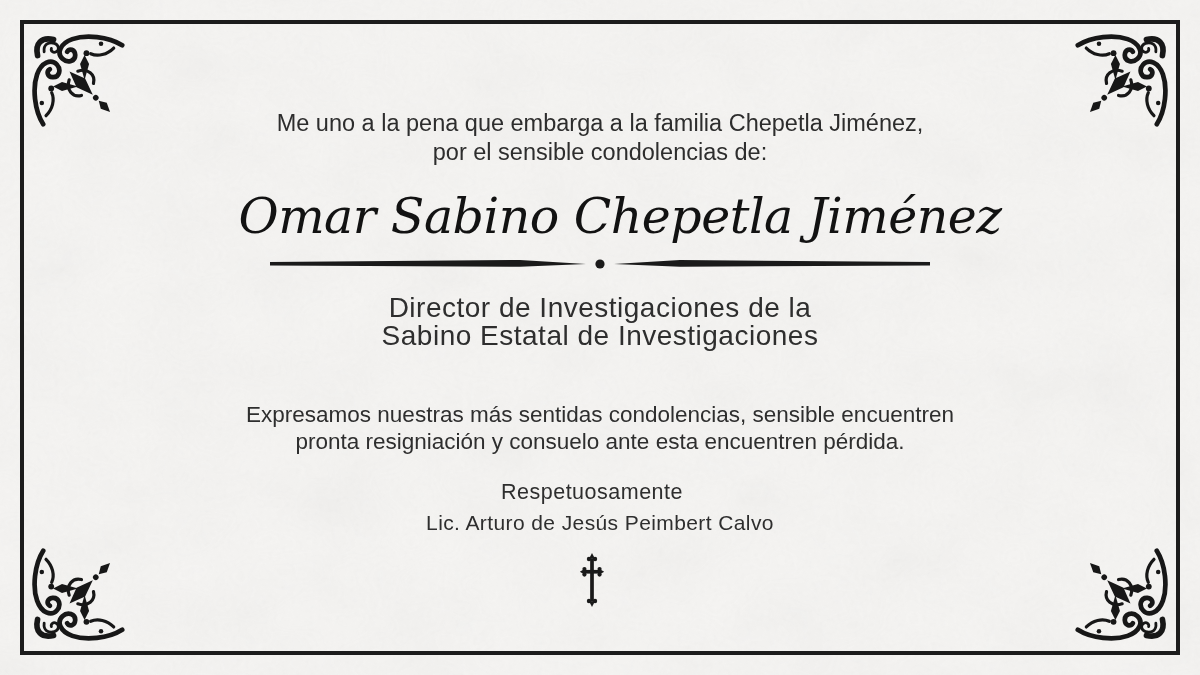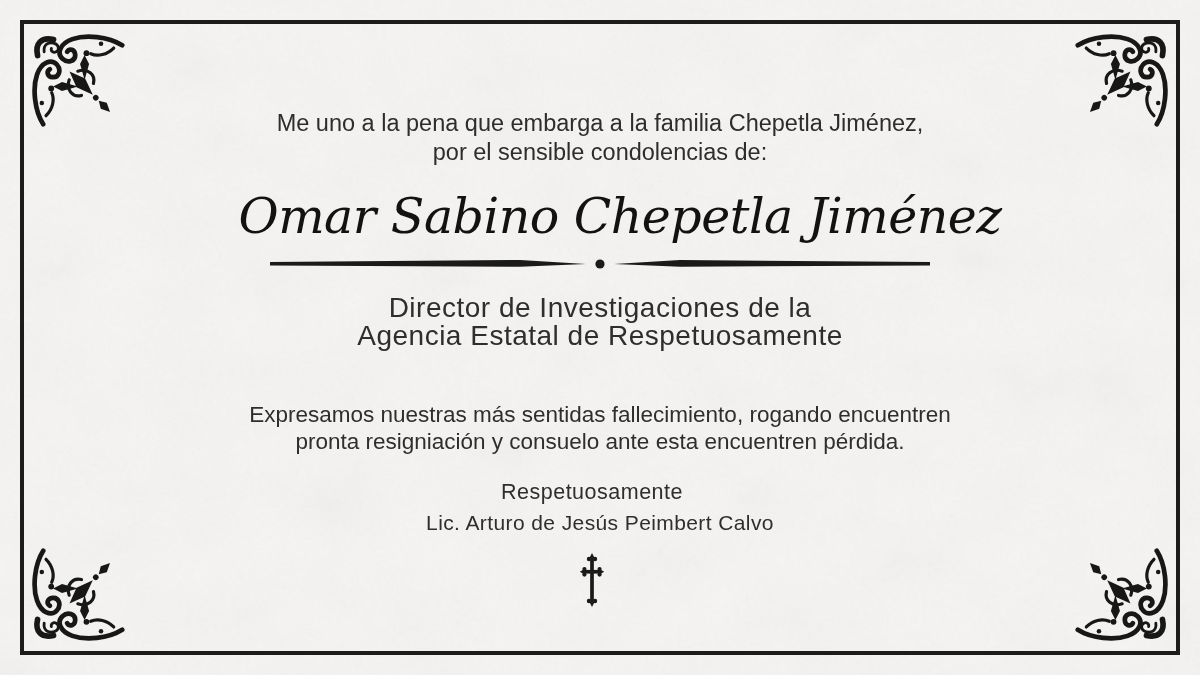--- a/index.html
+++ b/index.html
@@ -109,26 +109,26 @@
   <div class="divider">
     <svg width="660" height="16" viewBox="0 0 660 16" fill="#1a1a1a">
       <path d="M0 6.1 L250 4 L316 8 L250 10.8 L0 9.5 Z"></path>
       <circle cx="330" cy="8" r="4.6"></circle>
       <path d="M660 6.1 L410 4 L344 8 L410 10.8 L660 9.5 Z"></path>
     </svg>
   </div>
 
   <p class="tblock title">
     <span class="line">Director de Investigaciones de la</span>
-    <span class="line">Agencia Estatal de Respetuosamente</span>
+    <span class="line">Sabino Estatal de Investigaciones</span>
   </p>
 
 
   <p class="tblock condolence">
-    <span class="line">Expresamos nuestras más sentidas fallecimiento, rogando encuentren</span>
+    <span class="line">Expresamos nuestras más sentidas condolencias, sensible encuentren</span>
     <span class="line">pronta resigniación y consuelo ante esta encuentren pérdida.</span>
   </p>
 
   <p class="tblock closing">Respetuosamente</p>
 
   <p class="tblock signatory">Lic. Arturo de Jesús Peimbert Calvo</p>
 
   <div class="cross">
     <svg width="37" height="56" viewBox="0 0 44 66" fill="#1a1a1a">
       <rect x="19.8" y="7" width="4.4" height="52"></rect>

